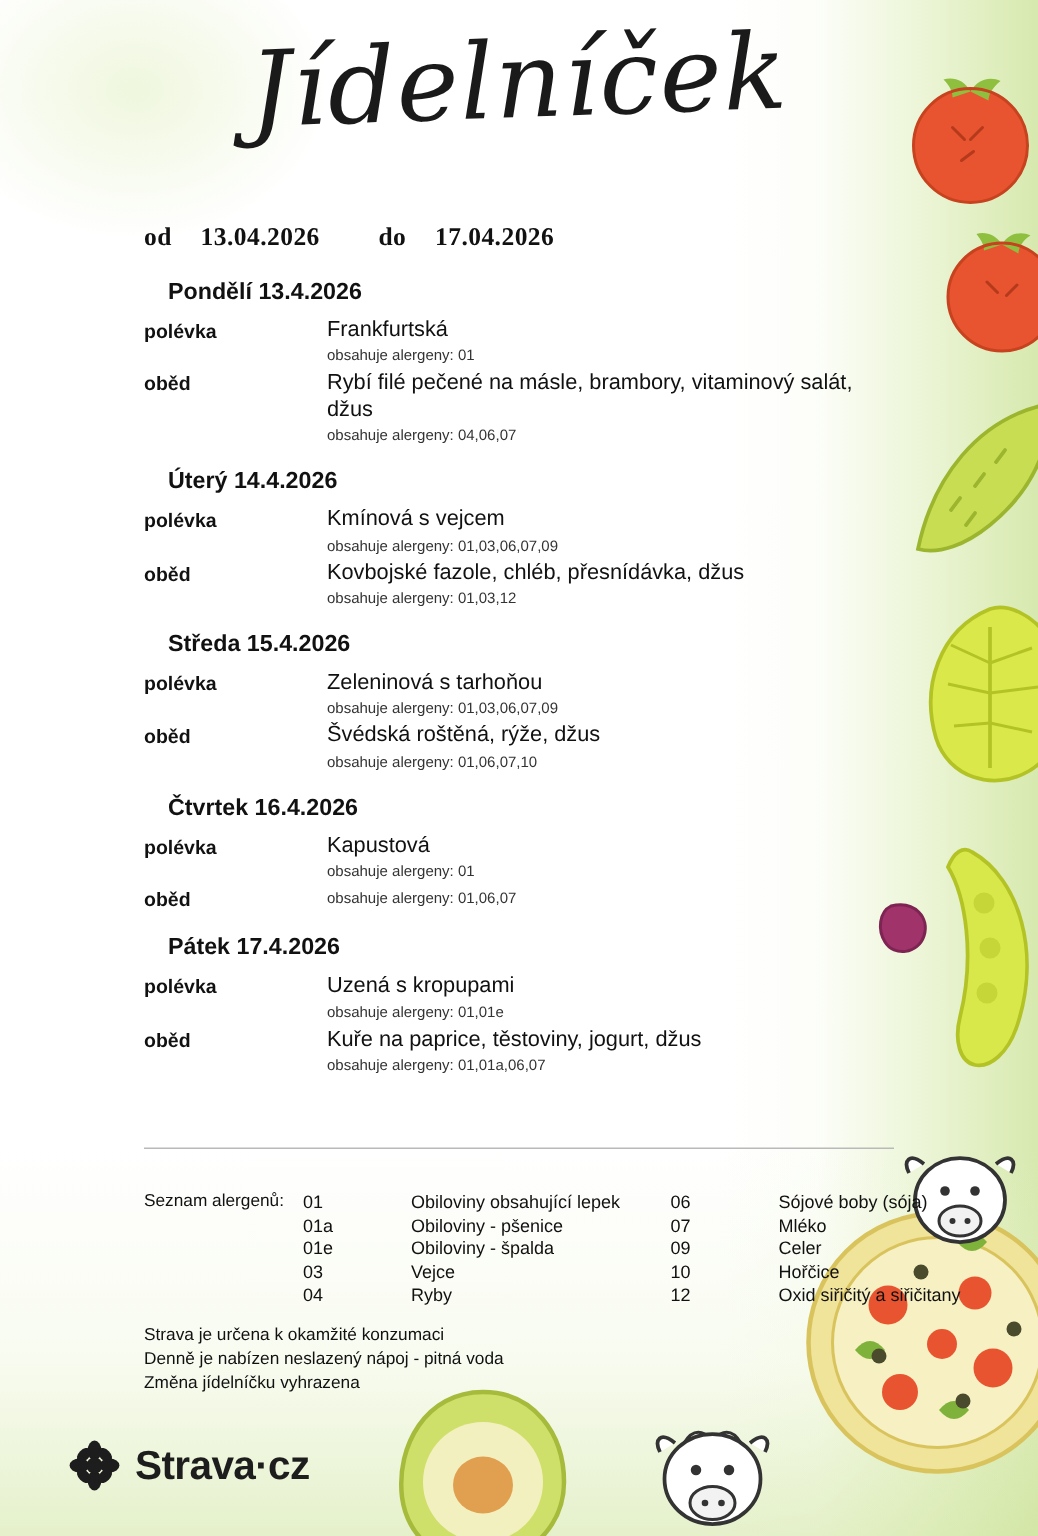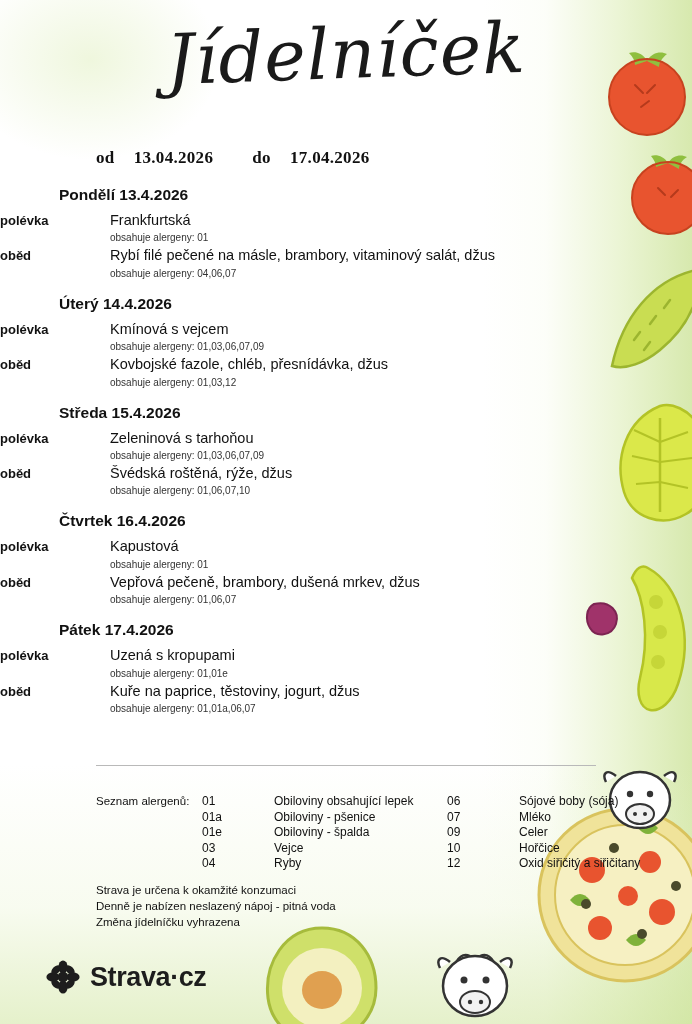--- a/index.html
+++ b/index.html
@@ -57,23 +57,23 @@
     letter-spacing:0.3px;
     font-family:Liberation Serif, serif;
   }
   .daterange .gap { display:inline-block; width:30px; }
 
   
   .menu { position:absolute; left:0; top:186px; width:692px; }
   .day { margin-bottom: 16px; position:relative; }
   .day-name {
     font-size: 15.5px; font-weight: bold; color:#111;
-    margin-left: 59px; margin-bottom: 8px;
-  }
-  .row { display:flex; margin-bottom: 4px; }
+    margin-left: 112px; margin-bottom: 8px;
+  }
+  .row { display:flex; margin-left: 96px; margin-bottom: 4px; gap: 12px; }
   .row-label {
     width: 110px; flex: 0 0 110px;
     font-size: 13px; font-weight: bold; color:#111;
     padding-top: 1px;
   }
   .row-body { flex: 1 1 auto; padding-right: 100px; }
   .dish { font-size: 14.5px; color:#111; line-height:1.2; }
   .allerg {
     font-size: 10px; color:#333;
     margin-top: 3px;
@@ -282,21 +282,20 @@
       <div class="row">
         <div class="row-label">polévka</div>
         <div class="row-body">
           <div class="dish">Kapustová</div>
           <div class="allerg">obsahuje alergeny: 01</div>
         </div>
       </div>
       <div class="row">
         <div class="row-label">oběd</div>
         <div class="row-body">
-          <div class="dish">Vepřová pečeně, brambory, dušená mrkev, džus</div>
           <div class="allerg">obsahuje alergeny: 01,06,07</div>
         </div>
       </div>
     </div>
 
     <div class="day">
       <div class="day-name">Pátek 17.4.2026</div>
       <div class="row">
         <div class="row-label">polévka</div>
         <div class="row-body">

